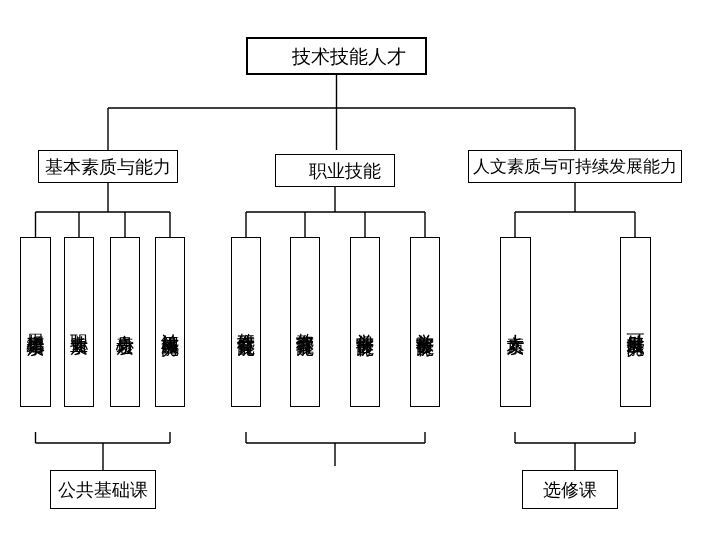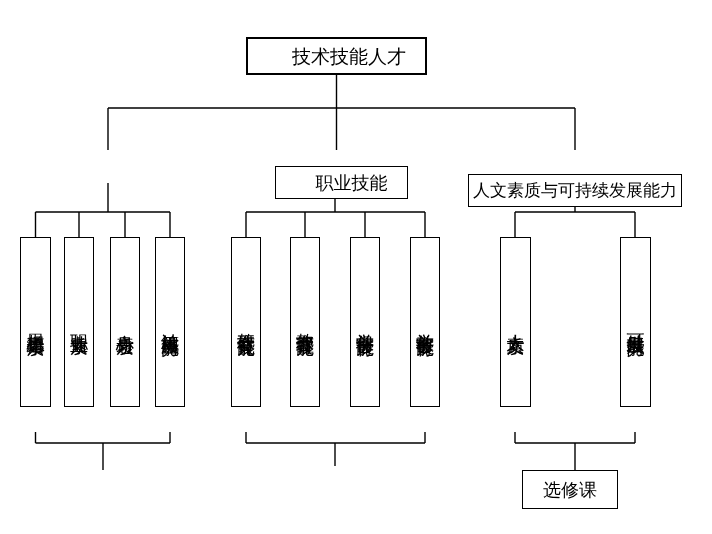--- a/index.html
+++ b/index.html
@@ -19,21 +19,21 @@
     background:#fff;
     display:flex;
     align-items:center;
     justify-content:center;
     text-align:center;
     font-size:18px;
     line-height:1;
     white-space:nowrap;
   }
   .node.root{border-width:2px;font-size:19px;}
-  .node.wide{font-size:17px;margin-top:24px;}
+  .node.wide{font-size:17px;}
   .node.v span{
     writing-mode:vertical-rl;
     text-orientation:upright;
     letter-spacing:1px;
     white-space:normal;
   }
 </style>
 </head>
 <body>
 
@@ -76,21 +76,22 @@
     <line x1="335" y1="443" x2="335" y2="466"></line>
 
     <line x1="515" y1="432" x2="515" y2="443"></line>
     <line x1="515" y1="443" x2="635" y2="443"></line>
     <line x1="635" y1="432" x2="635" y2="443"></line>
     <line x1="575" y1="443" x2="575" y2="470"></line>
   </svg>
 
   <div class="node root" style="left:246px;top:37px;width:181px;height:38px;padding-left:25px;">技术技能人才</div>
 
-  <div class="node" style="left:275px;top:166px;width:133px;height:33px;padding-left:20px;">职业技能</div>
+  <div class="node" style="left:38px;top:150px;width:140px;height:33px;">基本素质与能力</div>
+  <div class="node" style="left:275px;top:154px;width:120px;height:33px;padding-left:20px;">职业技能</div>
   <div class="node wide" style="left:468px;top:150px;width:214px;height:33px;">人文素质与可持续发展能力</div>
 
   <div class="node v" style="left:20px;top:237px;width:31px;height:170px;">
     <span>思想道德素质</span>
   </div>
   <div class="node v" style="left:64px;top:237px;width:30px;height:170px;">
     <span>职业素质</span>
   </div>
   <div class="node v" style="left:110px;top:237px;width:30px;height:170px;">
     <span>身心素质</span>
@@ -112,15 +113,16 @@
     <span>学前教育技能</span>
   </div>
 
   <div class="node v" style="left:500px;top:237px;width:31px;height:170px;">
     <span>人文素质</span>
   </div>
   <div class="node v" style="left:620px;top:237px;width:31px;height:170px;">
     <span>可持续发展能力</span>
   </div>
 
+  <div class="node" style="left:50px;top:470px;width:106px;height:39px;">公共基础课</div>
   <div class="node" style="left:522px;top:470px;width:96px;height:39px;">选修课</div>
 
 </div>
 
 </body></html>

